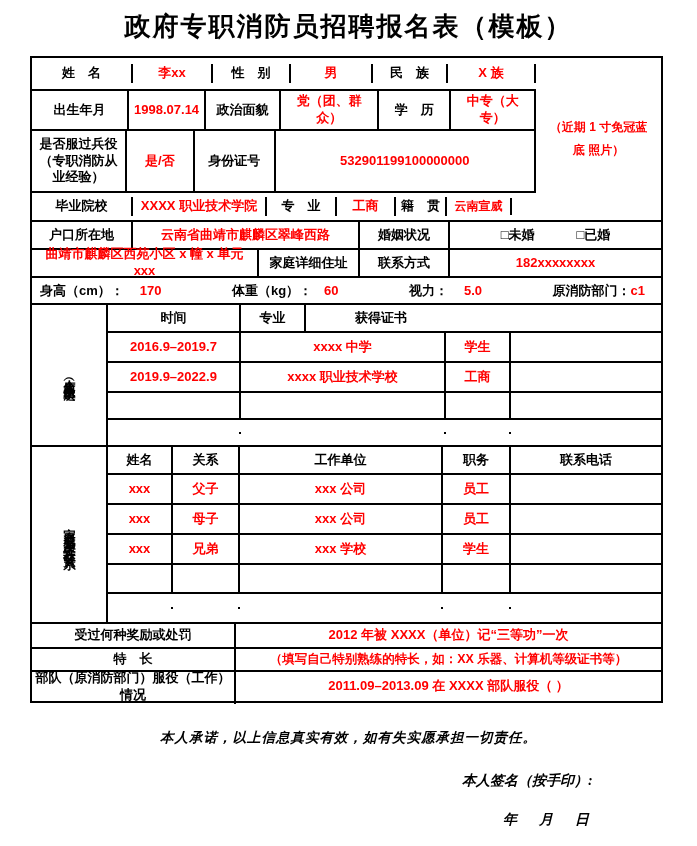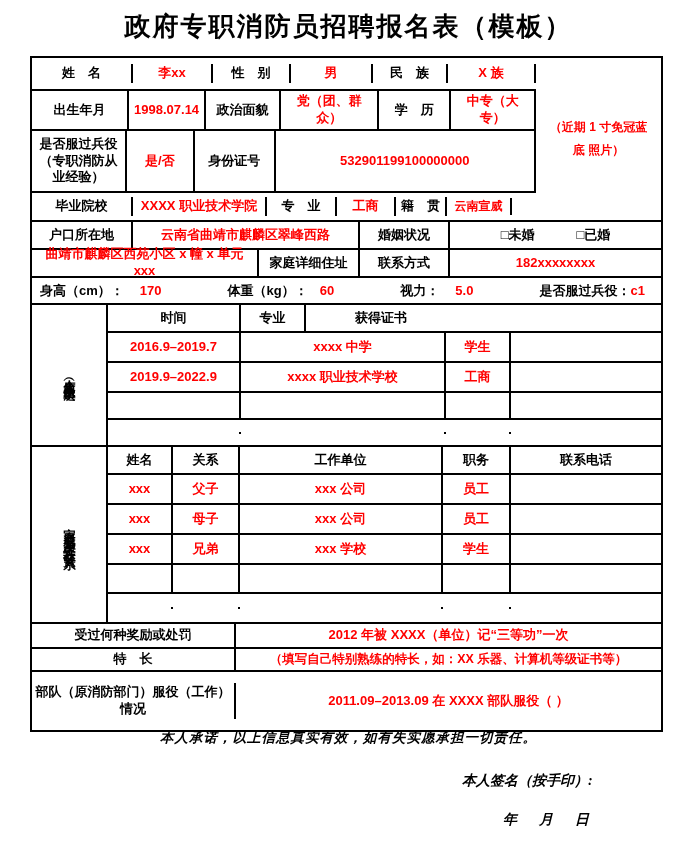--- a/index.html
+++ b/index.html
@@ -46,21 +46,21 @@
   .signature { position:absolute; top:772px; left:462px;
                font-family:"Liberation Serif","DejaVu Serif",serif; font-style:italic;
                font-size:14px; font-weight:600; }
   .dateline { position:absolute; top:811px; left:503px;
               font-family:"Liberation Serif","DejaVu Serif",serif; font-style:italic;
               font-size:14px; font-weight:600; letter-spacing:4px; }
 
   
   .h31{height:31px}.h42{height:42px}.h62{height:62px}.h27{height:27px}
   .h28{height:28px}.h30{height:30px}.h25{height:25px}.h23{height:23px}
-  .h45{height:58px}.h29{height:29px}
+  .h45{height:29px}.h29{height:29px}
 </style>
 </head>
 <body>
 
 <div class="page">
 
   <div class="title">政府专职消防员招聘报名表（模板）</div>
 
   <div class="form">
 
@@ -123,21 +123,21 @@
           </span>
         <span class="grp">
             <span>体重（kg）：</span>
             <span class="red" style="margin-left:12px">60</span>
           </span>
         <span class="grp">
             <span>视力：</span>
             <span class="red" style="margin-left:16px">5.0</span>
           </span>
         <span class="grp">
-            <span>是否服过兵役：</span>
+            <span>原消防部门：</span>
             <span class="red">c1</span>
           </span>
       </div>
     </div>
 
     <div class="sec">
       <div class="vlabel">个人简历（从中学填起）</div>
       <div class="grow">
         <div class="row h28">
           <div class="c" style="width:133px">时间</div>

